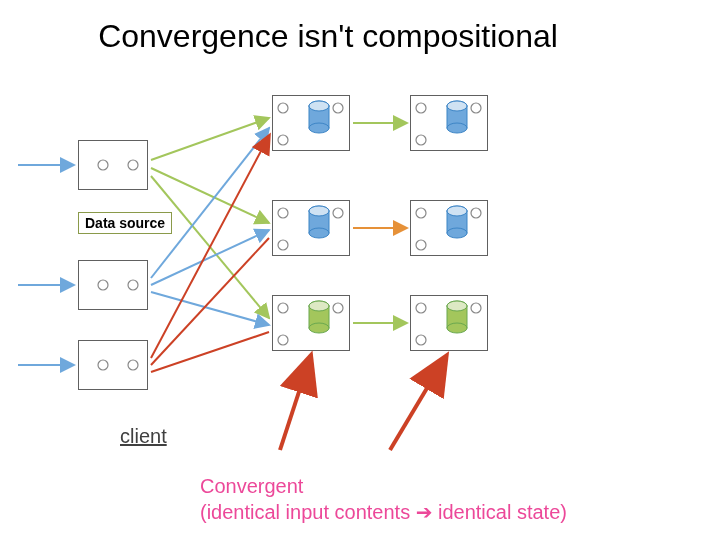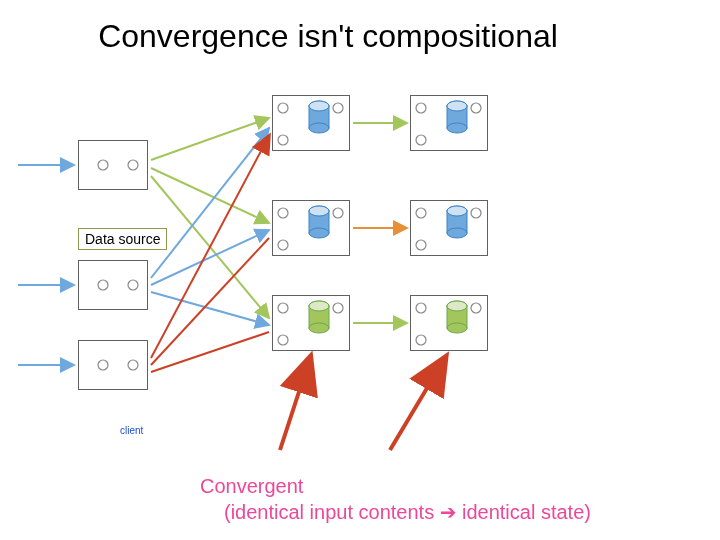--- a/index.html
+++ b/index.html
@@ -28,22 +28,23 @@
   .label-box {
     position: absolute;
     border: 1px solid #8a9a4a;
     background: #fff;
     font-size: 14px;
     padding: 2px 6px;
     color: #000;
   }
   .plain-label {
     position: absolute;
-    font-size: 10px;
-    color: #1d4ed8;
+    font-size: 20px;
+    color: #404040;
+    text-decoration: underline;
   }
   .caption {
     position: absolute;
     font-size: 20px;
     color: #ec4899;
   }
   .cylinder {
     position: absolute;
   }
   svg.overlay {
@@ -187,17 +188,17 @@
     <circle cx="421" cy="213" r="5"></circle>
       <circle cx="421" cy="245" r="5"></circle>
       <circle cx="476" cy="213" r="5"></circle>
 
     <circle cx="421" cy="308" r="5"></circle>
       <circle cx="421" cy="340" r="5"></circle>
       <circle cx="476" cy="308" r="5"></circle>
   </g>
 </svg>
 
-<div class="label-box" style="left:78px; top:228px;">Data source</div>
+<div class="label-box" style="left:78px; top:212px;font-weight:bold;">Data source</div>
 <div class="plain-label" style="left:120px; top:425px;">client</div>
 
 <div class="caption" style="left:200px; top:475px;">Convergent</div>
-<div class="caption" style="left:200px; top:500px;margin-left:24px;">(identical input contents ➔ identical state)</div>
+<div class="caption" style="left:200px; top:500px;">(identical input contents ➔ identical state)</div>
 
 </body></html>

